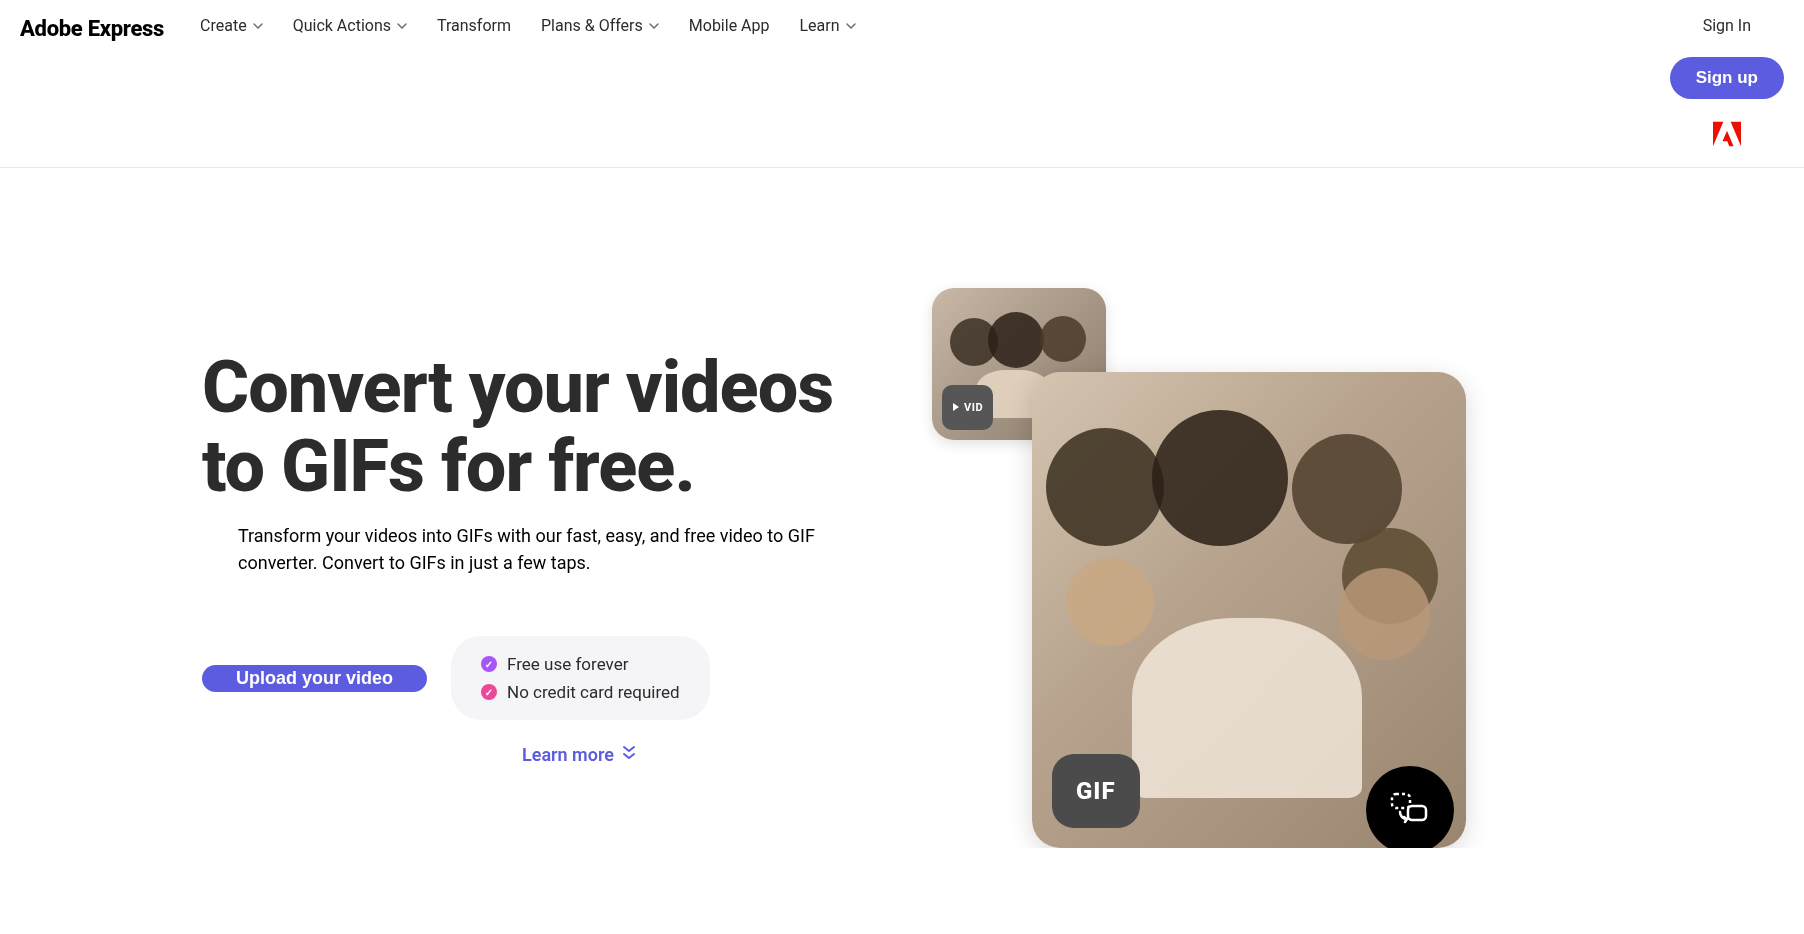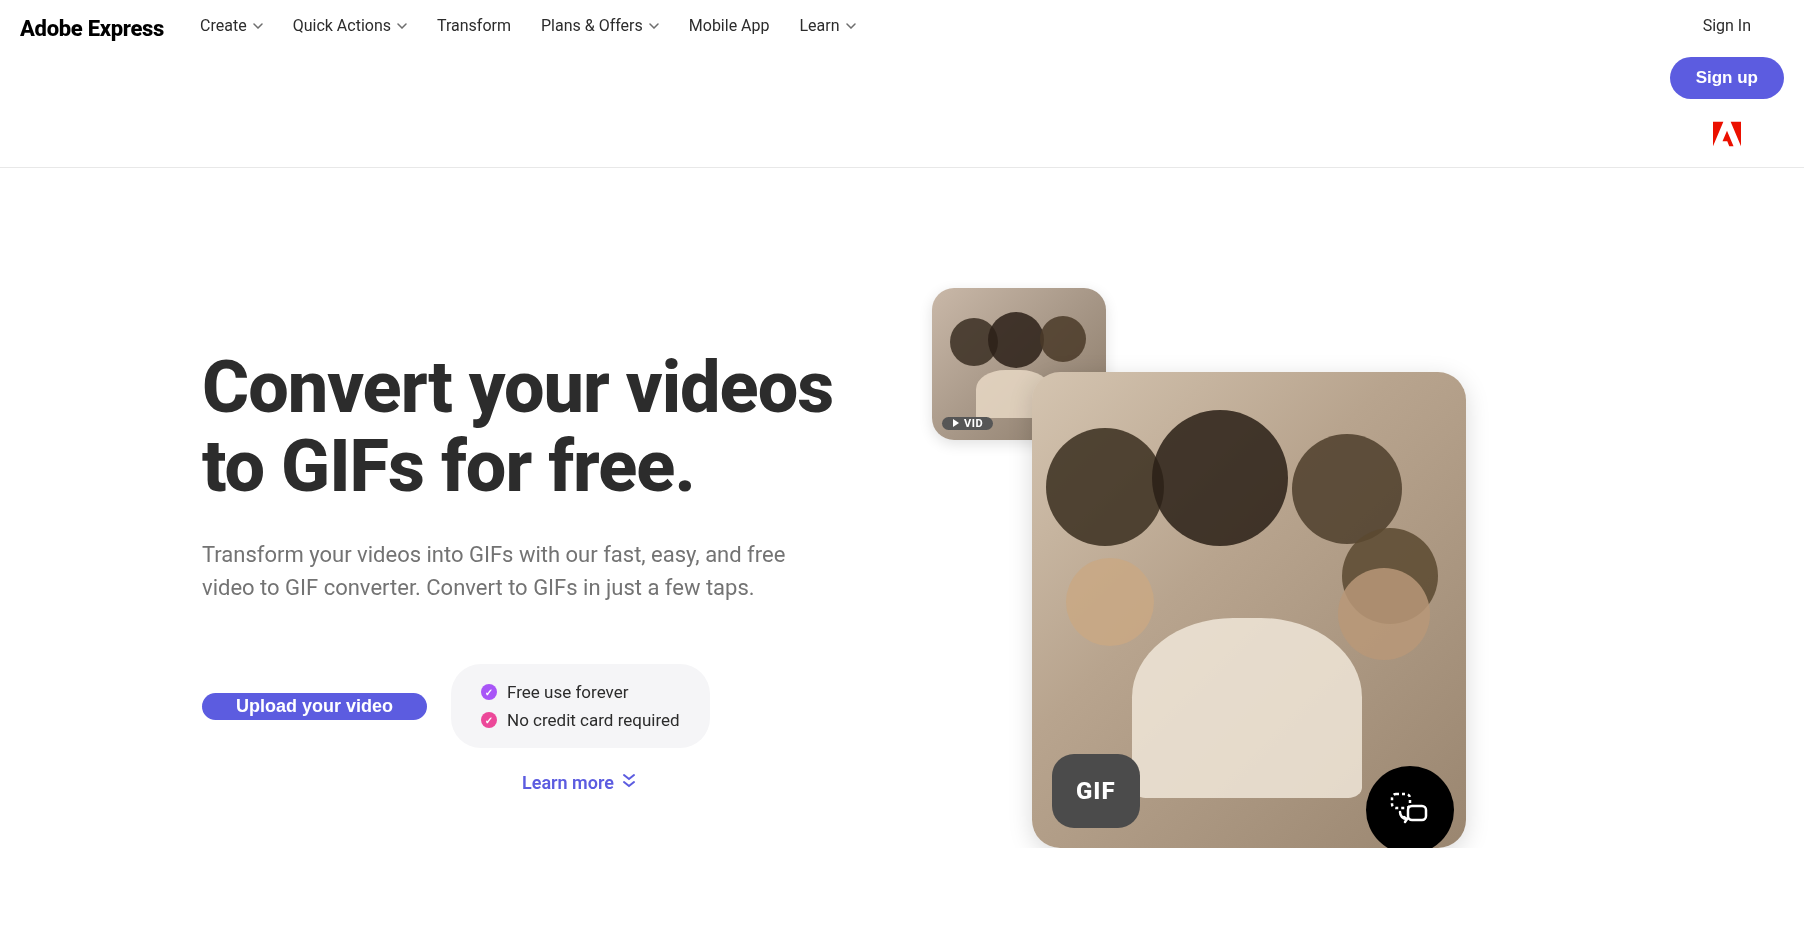--- a/index.html
+++ b/index.html
@@ -78,28 +78,29 @@
     .hero-left {
       flex: 1;
       padding-top: 60px;
     }
     .hero-title {
       font-size: 72px;
       font-weight: 800;
       line-height: 1.1;
       color: #2c2c2c;
       letter-spacing: -1px;
-      margin-bottom: 32px;
+      margin-bottom: 16px;
     }
     .hero-subtitle {
-      font-size: 22px;
-      color: #737373;
+      font-size: 18px;
+      color: #000000;
       line-height: 1.5;
       margin-bottom: 60px;
       max-width: 640px;
+      margin-left: 36px;
     }
     .cta-row {
       display: flex;
       align-items: center;
       gap: 24px;
       margin-bottom: 24px;
     }
     .upload-btn {
       background: #5c5ce0;
       color: #fff;
@@ -166,21 +167,21 @@
       box-shadow: 0 4px 14px rgba(0,0,0,0.12);
     }
     .vid-badge {
       position: absolute;
       bottom: 10px;
       left: 10px;
       background: #565656;
       color: #fff;
       font-size: 11px;
       font-weight: 700;
-      padding: 0 10px;
+      padding: 16px 10px;
       border-radius: 10px;
       display: flex;
       align-items: center;
       gap: 4px;
       letter-spacing: 0.5px;
       text-align: right;
     }
     .large-thumb {
       position: absolute;
       top: 84px;

